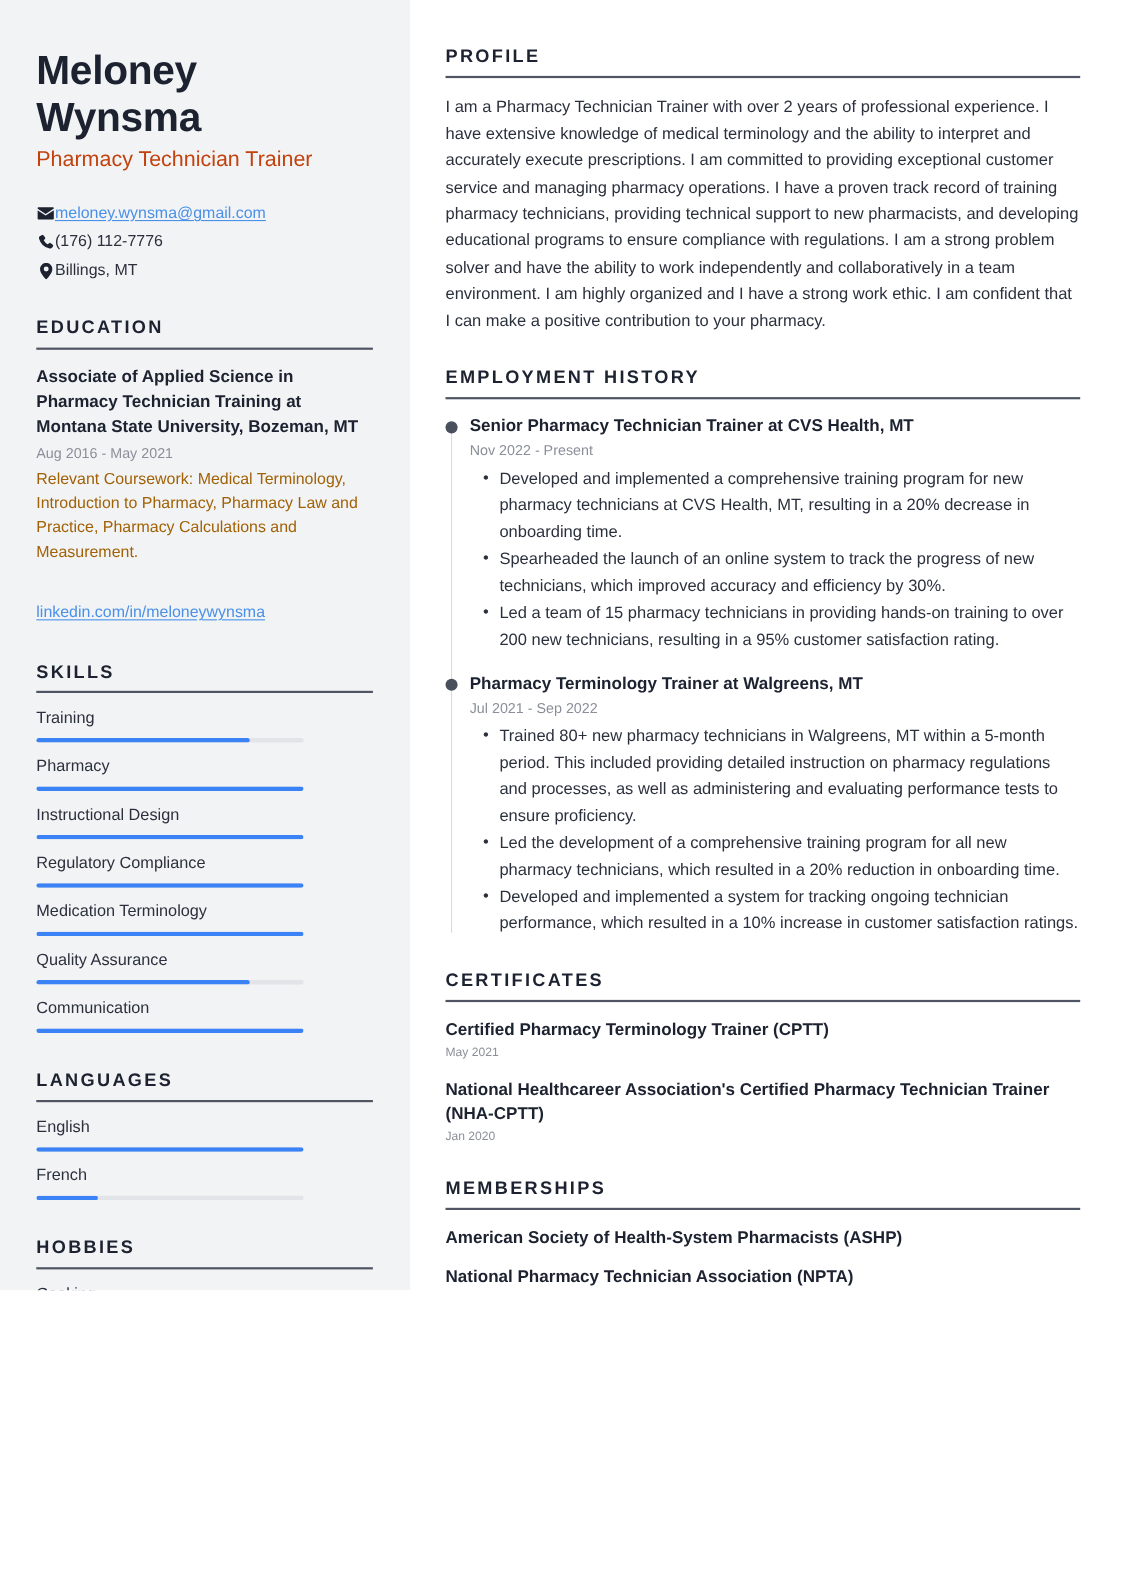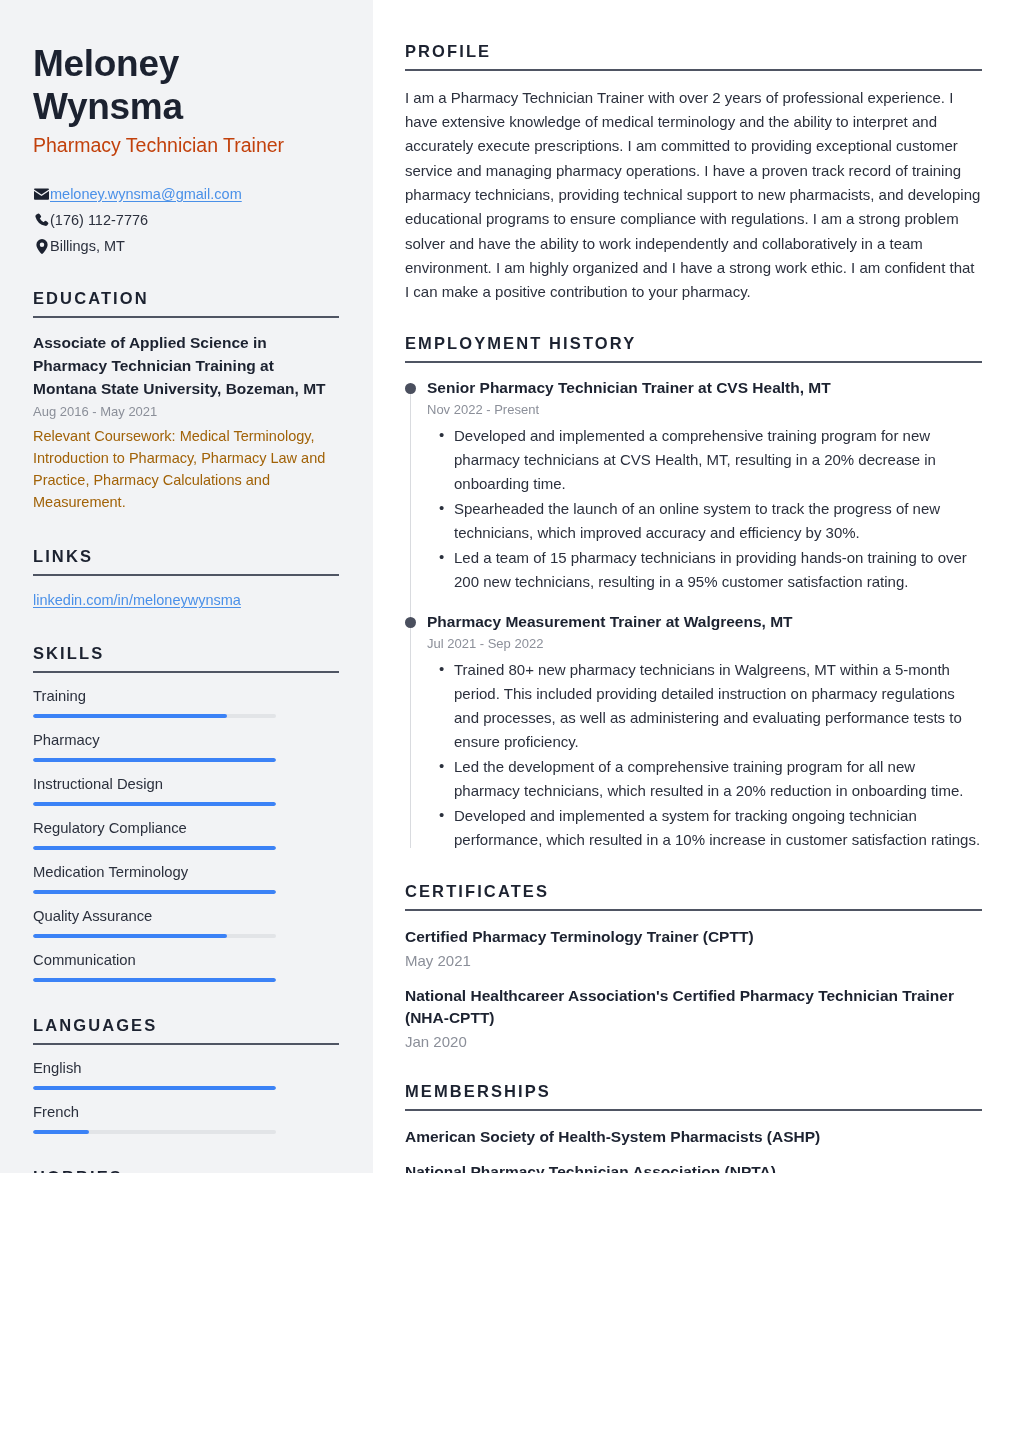--- a/index.html
+++ b/index.html
@@ -244,21 +244,21 @@
   
   .cert { margin-bottom: 14px; }
   .cert:last-child { margin-bottom: 0; }
   .cert-title {
     font-size: 15.5px;
     font-weight: 700;
     color: #1c2230;
     line-height: 1.42;
   }
   .cert-date {
-    font-size: 15px;
+    font-size: 11px;
     color: #8b8f99;
     margin-top: 2px;
     line-height: 1.4;
   }
 
   
   .member-item {
     font-size: 15.5px;
     font-weight: 700;
     color: #1c2230;
@@ -314,21 +314,20 @@
     <section class="side-section">
       <div class="sec-head">EDUCATION</div>
       <div>
         <div class="edu-title">Associate of Applied Science in Pharmacy Technician Training at Montana State University, Bozeman, MT</div>
         <div class="edu-date">Aug 2016 - May 2021</div>
         <div class="edu-desc">Relevant Coursework: Medical Terminology, Introduction to Pharmacy, Pharmacy Law and Practice, Pharmacy Calculations and Measurement.</div>
       </div>
     </section>
 
     <section class="side-section">
-      <div class="sec-head">LINKS</div>
       <a class="link-item" href="#">linkedin.com/in/meloneywynsma</a>
     </section>
 
     <section class="side-section">
       <div class="sec-head">SKILLS</div>
       <div id="skills-list">
           <div class="bar-item">
             <div class="bar-label">Training</div>
             <div class="bar-track">
               <div class="bar-fill" style="width: 80%; background: rgb(59, 130, 246);"></div>
@@ -416,21 +415,21 @@
             <div class="job-heading">Senior Pharmacy Technician Trainer at CVS Health, MT</div>
             <div class="job-date">Nov 2022 - Present</div>
             <ul class="job-bullets">
               <li>Developed and implemented a comprehensive training program for new pharmacy technicians at CVS Health, MT, resulting in a 20% decrease in onboarding time.</li>
               <li>Spearheaded the launch of an online system to track the progress of new technicians, which improved accuracy and efficiency by 30%.</li>
               <li>Led a team of 15 pharmacy technicians in providing hands-on training to over 200 new technicians, resulting in a 95% customer satisfaction rating.</li>
             </ul>
           </div>
           <div class="job">
             <span class="job-dot" style="background: rgb(74, 79, 94);"></span>
-            <div class="job-heading">Pharmacy Measurement Trainer at Walgreens, MT</div>
+            <div class="job-heading">Pharmacy Terminology Trainer at Walgreens, MT</div>
             <div class="job-date">Jul 2021 - Sep 2022</div>
             <ul class="job-bullets">
               <li>Trained 80+ new pharmacy technicians in Walgreens, MT within a 5-month period. This included providing detailed instruction on pharmacy regulations and processes, as well as administering and evaluating performance tests to ensure proficiency.</li>
               <li>Led the development of a comprehensive training program for all new pharmacy technicians, which resulted in a 20% reduction in onboarding time.</li>
               <li>Developed and implemented a system for tracking ongoing technician performance, which resulted in a 10% increase in customer satisfaction ratings.</li>
             </ul>
           </div>
         </div>
     </section>
 

